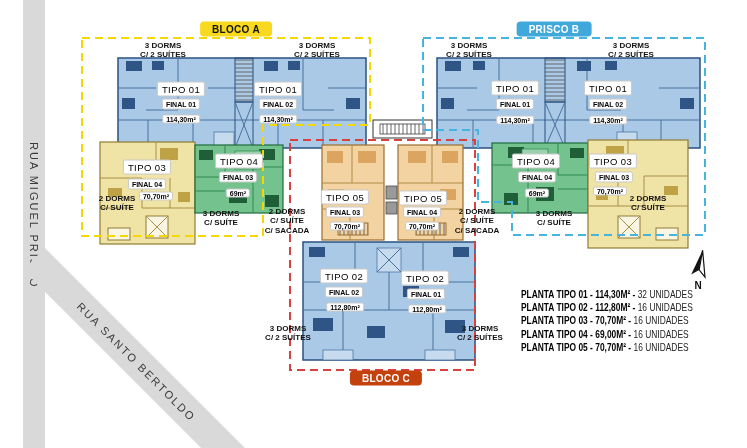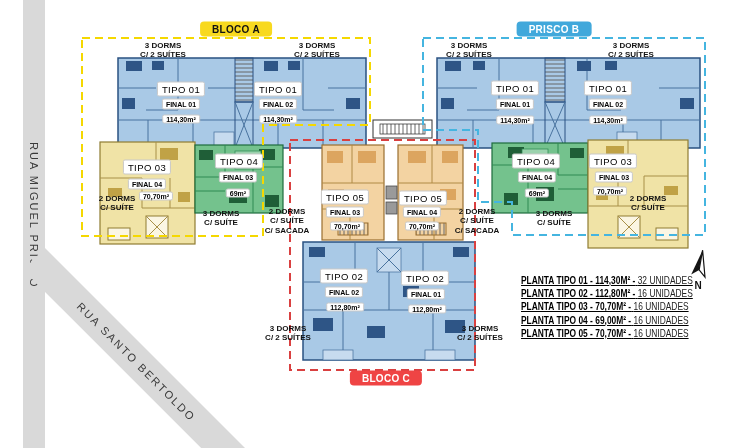--- a/index.html
+++ b/index.html
@@ -45,22 +45,22 @@
   .chip.tipo{font-size:9.5px;letter-spacing:.4px;padding:1px 4px;}
   .chip.final{font-size:7px;font-weight:bold;padding:1px 3px;}
   .chip.area{font-size:7px;font-weight:bold;padding:0 3px;}
   .note{position:absolute;transform:translate(-50%,-50%);text-align:center;font-size:8px;font-weight:bold;
     line-height:1.18;color:#111;white-space:nowrap;z-index:5;}
   .note span{display:block;}
   .bloco{position:absolute;transform:translate(-50%,-50%);font-size:10px;font-weight:bold;
     padding:2px 12px;border-radius:4px;letter-spacing:.3px;z-index:6;white-space:nowrap;}
   .bloco-a{background:#F8D91F;color:#111;}
   .bloco-b{background:#41A8DB;color:#fff;}
-  .bloco-c{background:#ef4444;color:#fff;}
-  .legend{position:absolute;left:521px;top:274px;z-index:5;text-decoration:underline;}
+  .bloco-c{background:#c2410c;color:#fff;}
+  .legend{position:absolute;left:521px;top:288px;z-index:5;}
   .legend-row{font-size:10.5px;line-height:13.2px;color:#000;white-space:nowrap;
     transform:scaleX(.8);transform-origin:0 0;}
   .legend-row b{font-weight:bold;}
   .legend-row span{font-weight:normal;color:#222;}
 </style>
 </head>
 <body>
 
 <div class="stage">
 

